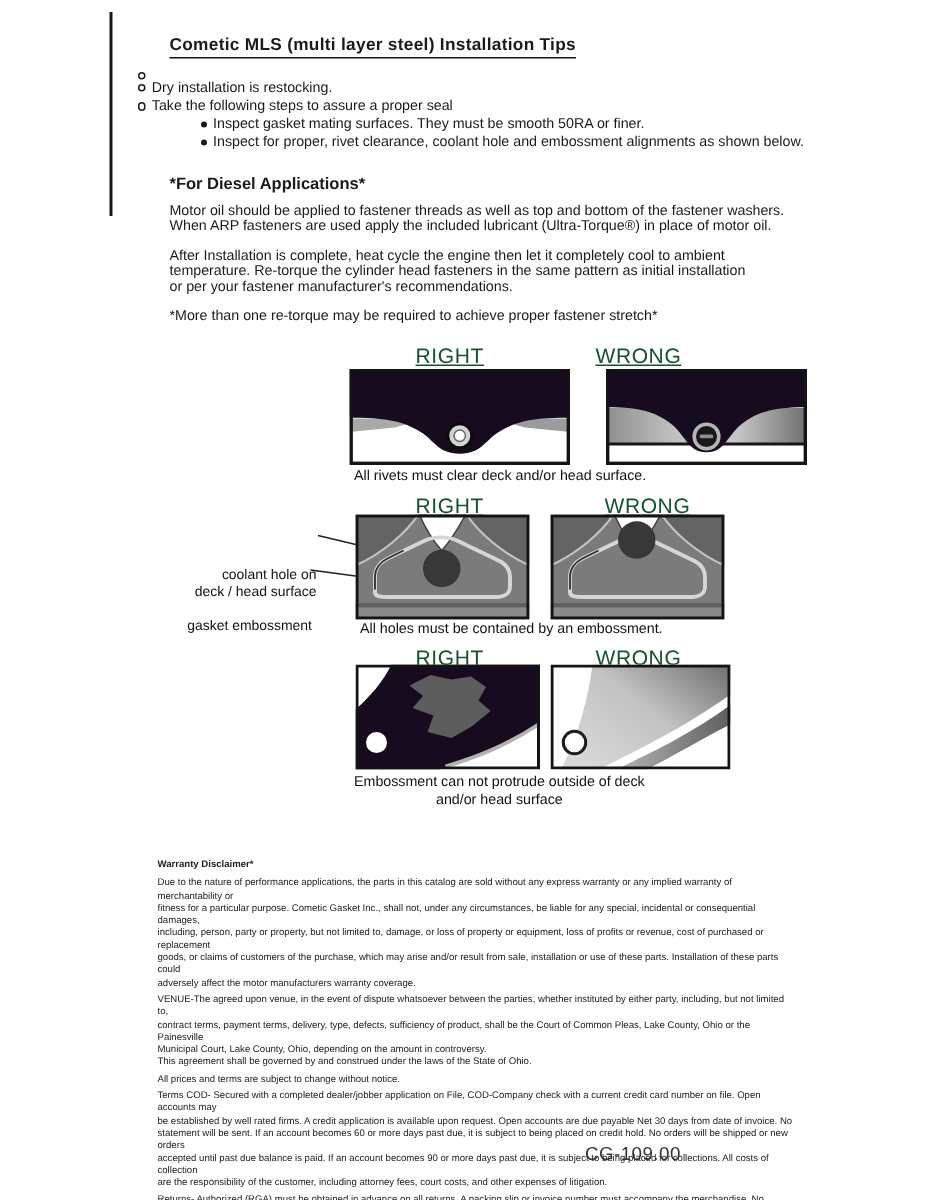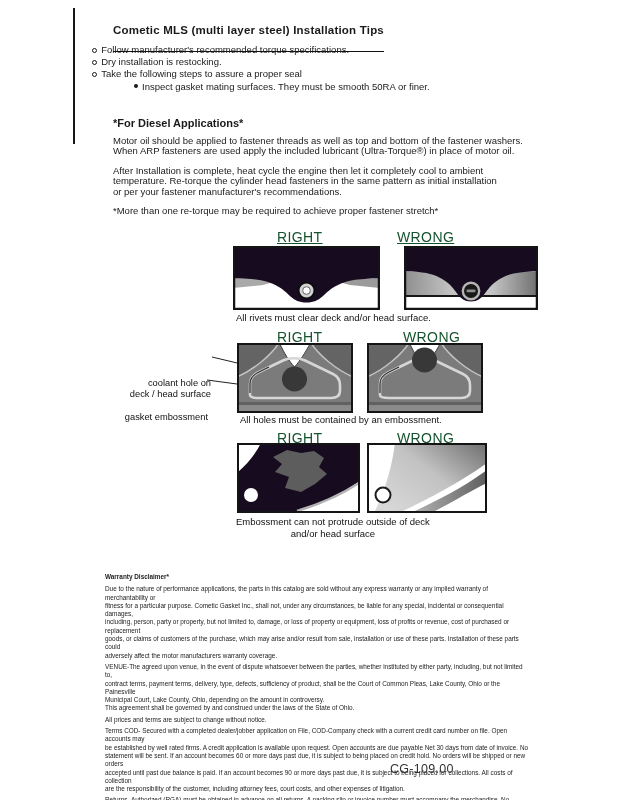--- a/index.html
+++ b/index.html
@@ -4,21 +4,21 @@
 <style>
   html,body{margin:0;padding:0;background:#ffffff;}
   #page{
     position:relative;width:618px;height:800px;background:#ffffff;overflow:hidden;
     font-family:"Liberation Sans","DejaVu Sans",sans-serif;color:#1a1a1a;
   }
   .abs{position:absolute;}
   .pre{white-space:pre-line;}
   
   .doc-title{left:113px;top:24px;font-size:11.5px;font-weight:bold;letter-spacing:.2px;
-    border-bottom:1.6px solid #111;padding-bottom:15px;}
+    border-bottom:1.6px solid #111;padding-bottom:2px;}
   .edge-line{left:73px;top:8px;width:2px;height:136px;background:#161616;}
   
   .bullets{left:92px;top:44px;width:470px;font-size:9.5px;line-height:12.2px;}
   .b-row{display:flex;align-items:flex-start;}
   .b-row.sub{margin-left:42px;}
   .marker{flex:0 0 auto;width:4px;height:4px;border-radius:50%;margin:3.5px 4px 0 0;}
   .marker.open{border:1px solid #1a1a1a;width:3.2px;height:3.2px;}
   .marker.fill{background:#1a1a1a;}
   
   .diesel-h{left:113px;top:117px;font-size:11px;font-weight:bold;}
@@ -40,33 +40,36 @@
 
 <div id="page">
 
   <div class="abs edge-line"></div>
 
   <div class="abs doc-title">Cometic MLS (multi layer steel) Installation Tips</div>
 
   <div class="abs bullets">
     <div class="b-row">
       <span class="marker open"></span>
-      <span>Follow manufacturer's recommended torque specifications.</span>
     </div>
     <div class="b-row">
       <span class="marker open"></span>
       <span>Dry installation is restocking.</span>
     </div>
     <div class="b-row">
       <span class="marker open"></span>
       <span>Take the following steps to assure a proper seal</span>
     </div>
     <div class="b-row sub">
       <span class="marker fill"></span>
       <span>Inspect gasket mating surfaces.  They must be smooth 50RA or finer.</span>
+    </div>
+    <div class="b-row sub">
+      <span class="marker fill"></span>
+      <span>Inspect for proper, rivet clearance, coolant hole and embossment alignments as shown below.</span>
     </div>
   </div>
 
   <div class="abs diesel-h">*For Diesel Applications*</div>
   <div class="abs body-p pre" style="top:136px;">Motor oil should be applied to fastener threads as well as top and bottom of the fastener washers.
 When ARP fasteners are used apply the included lubricant (Ultra-Torque®) in place of motor oil.</div>
   <div class="abs body-p pre" style="top:166px;">After Installation is complete, heat cycle the engine then let it completely cool to ambient
 temperature. Re-torque the cylinder head fasteners in the same pattern as initial installation
 or per your fastener manufacturer's recommendations.</div>
   <div class="abs body-p" style="top:206px;">*More than one re-torque may be required to achieve proper fastener stretch*</div>

